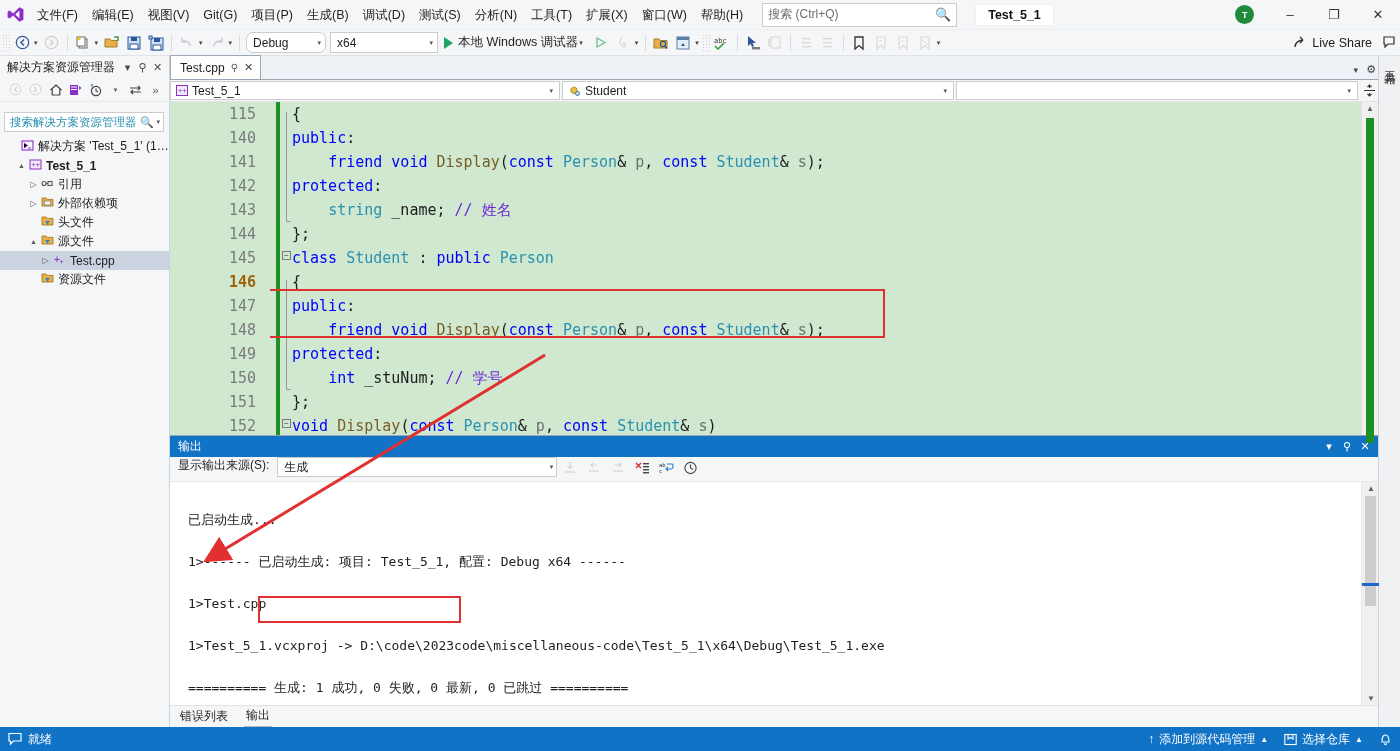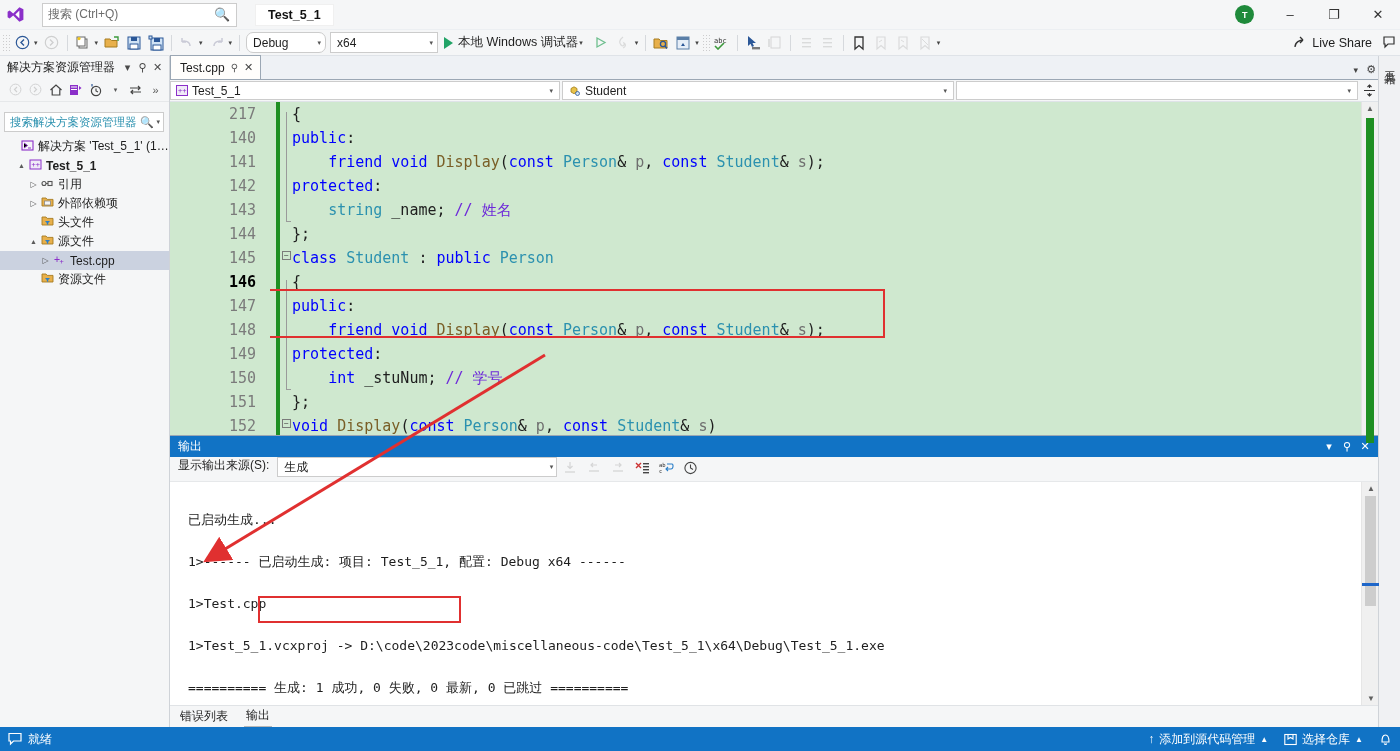--- a/index.html
+++ b/index.html
@@ -134,21 +134,21 @@
   .vthumb { position: absolute; left: 4px; top: 16px; width: 8px; height: 325px; background: #1e8f22; }
 
   .code {
     position: absolute; inset: 0;
     font-family: "DejaVu Sans Mono", monospace; font-size: 15px; line-height: 24px;
     white-space: pre;
   }
   .ln { position: absolute; left: 0; width: 100px; text-align: right; padding-right: 14px;
         font-family: "DejaVu Sans Mono", monospace; font-size: 15px; line-height: 24px;
         color: #7b7b7b; }
-  .ln.cur { color: #000000; font-weight: bold; }
+  .ln.cur { color: #a16207; font-weight: bold; }
   .codeline { position: absolute; left: 0; height: 24px; line-height: 24px; }
   .greenbar { position: absolute; left: 0; width: 4px; background: #1e8f22; }
   .fold { position: absolute; width: 9px; height: 9px; border: 1px solid #7b7b7b; background:#cfe8cf;
           font-size: 8px; line-height: 7px; text-align: center; color: #555; font-family:"DejaVu Sans Mono",monospace;}
   .brace { position:absolute; border-left:1px solid #9a9a9a; border-bottom:1px solid #9a9a9a; width:5px; }
 
   
   .k  { color: #0000ff; }          
   .t  { color: #2b91af; }          
   .f  { color: #795e26; }          
@@ -209,20 +209,35 @@
 <body>
 
 <div class="app">
 
   <div class="titlebar">
     <div class="vs-logo">
       <svg width="17" height="17" viewBox="0 0 17 17">
         <path d="M12.4 1.2 L16.4 3.2 L16.4 13.8 L12.4 15.8 L6.2 9.6 L2.6 12.4 L0.6 11.3 L0.6 5.7 L2.6 4.6 L6.2 7.4 Z" fill="#8b2fc9"></path>
         <path d="M12.4 4.6 L12.4 12.4 L8.3 8.5 Z" fill="#fff"></path>
       </svg>
+    </div>
+    <div class="menu">
+      <div class="menu-item">文件(F)</div>
+      <div class="menu-item">编辑(E)</div>
+      <div class="menu-item">视图(V)</div>
+      <div class="menu-item">Git(G)</div>
+      <div class="menu-item">项目(P)</div>
+      <div class="menu-item">生成(B)</div>
+      <div class="menu-item">调试(D)</div>
+      <div class="menu-item">测试(S)</div>
+      <div class="menu-item">分析(N)</div>
+      <div class="menu-item">工具(T)</div>
+      <div class="menu-item">扩展(X)</div>
+      <div class="menu-item">窗口(W)</div>
+      <div class="menu-item">帮助(H)</div>
     </div>
 
     <div class="search-box">
       <span class="txt">搜索 (Ctrl+Q)</span>
       <span class="mag">🔍</span>
     </div>
 
     <div class="title-proj">Test_5_1</div>
 
     <div class="tb-spacer"></div>
@@ -599,21 +614,21 @@
         </div>
         <div class="nav-split">
           <svg width="13" height="13" viewBox="0 0 13 13">
               <path d="M1 6.5 L12 6.5 M6.5 1 L6.5 4 M6.5 9 L6.5 12 M4.5 3 L6.5 1 L8.5 3 M4.5 10 L6.5 12 L8.5 10" stroke="#333" stroke-width="1.1" fill="none"></path>
             </svg>
         </div>
       </div>
 
       <div class="edit-area">
         <div class="gutter">
-          <div class="ln" style="top:0px;">217</div>
+          <div class="ln" style="top:0px;">115</div>
           <div class="ln" style="top:24px;">140</div>
           <div class="ln" style="top:48px;">141</div>
           <div class="ln" style="top:72px;">142</div>
           <div class="ln" style="top:96px;">143</div>
           <div class="ln" style="top:120px;">144</div>
           <div class="ln" style="top:144px;">145</div>
           <div class="ln cur" style="top:168px;">146</div>
           <div class="ln" style="top:192px;">147</div>
           <div class="ln" style="top:216px;">148</div>
           <div class="ln" style="top:240px;">149</div>

